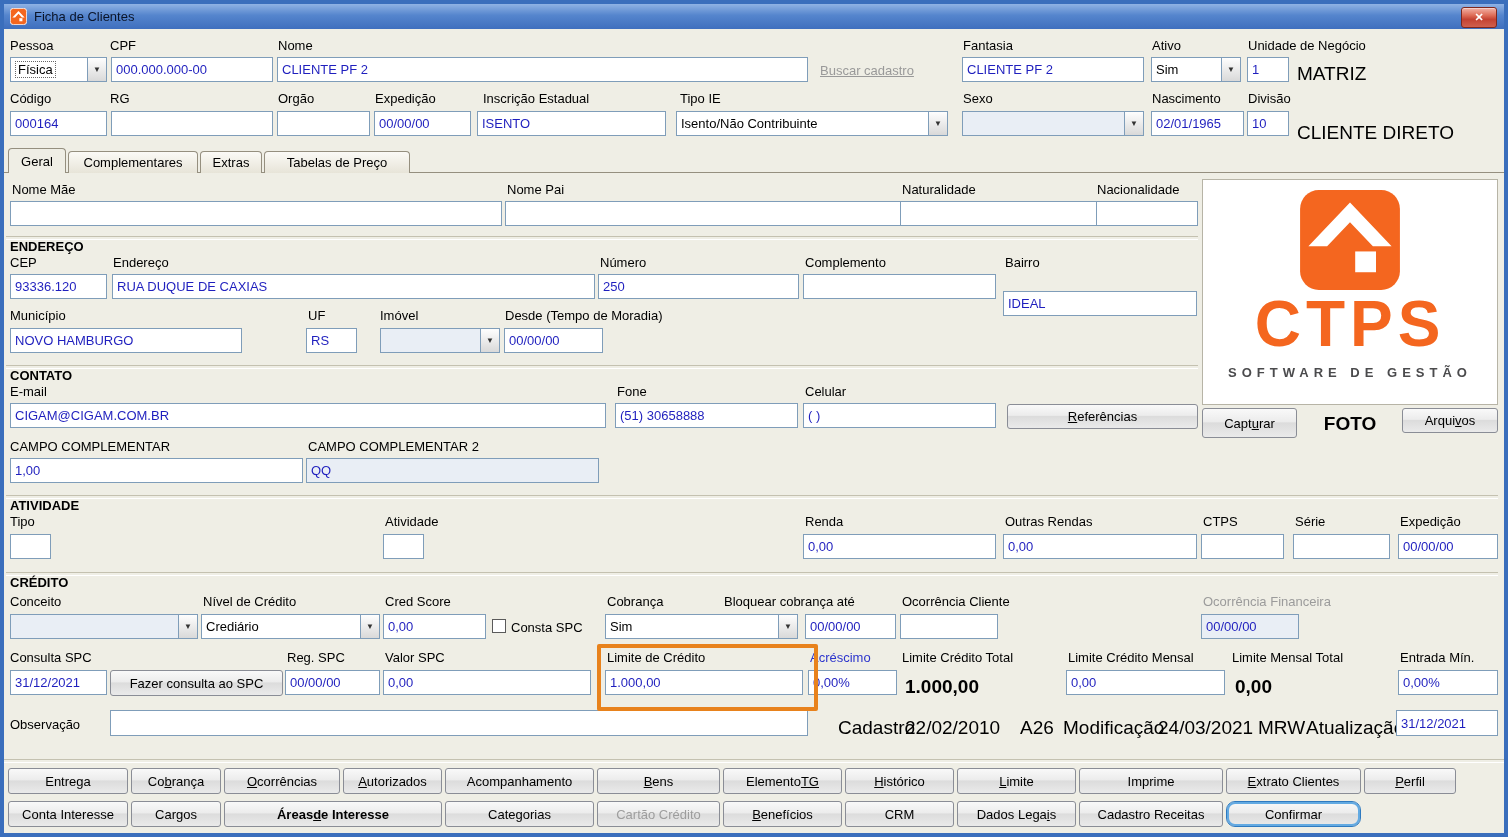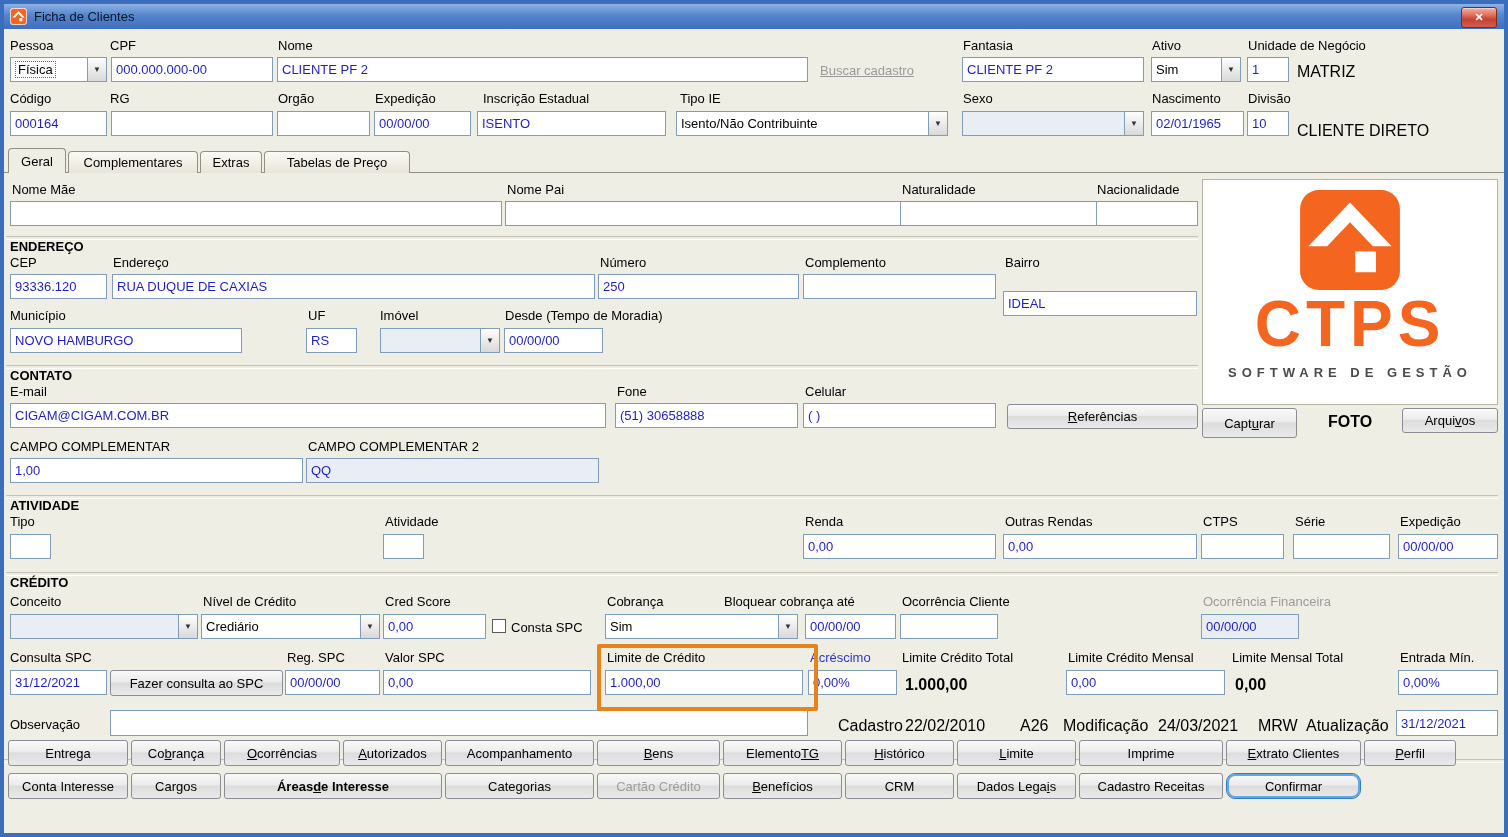--- a/index.html
+++ b/index.html
@@ -5,41 +5,41 @@
   html,body{margin:0;padding:0;}
   body{background:#8d8d8d;font-family:"Liberation Sans",sans-serif;}
   #win{position:relative;width:1508px;height:837px;background:#efeee5;box-shadow:inset 0 0 0 4px #3a6ebc;overflow:hidden;font-size:13px;color:#000;}
   .titlebar{position:absolute;left:4px;top:4px;width:1500px;height:25px;background:linear-gradient(180deg,#8fb2e4,#5585cd 45%,#3f6fbe);display:flex;align-items:center;gap:7px;padding:0 6px;box-sizing:border-box;}
   .titlebar .title{font-size:13px;color:#0a1428;}
   .close-btn{position:absolute;right:7px;top:3px;width:34px;height:19px;border:1px solid #7e281e;border-radius:3px;background:linear-gradient(180deg,#f3b3a6,#dd6a55 40%,#c44232 60%,#d0604e);color:#fff;display:flex;align-items:center;justify-content:center;font-size:11px;font-weight:bold;cursor:default;box-shadow:0 1px 0 rgba(255,255,255,.4) inset;}
   .lbl{position:absolute;white-space:nowrap;font-size:13px;}
   .lbl.gr{color:#9b9b9b;}
   .lbl.bl{color:#2c34cd;}
   .hdr{position:absolute;white-space:nowrap;font-weight:bold;font-size:13px;}
-  .stat{position:absolute;white-space:nowrap;font-size:16px;}
+  .stat{position:absolute;white-space:nowrap;font-size:19px;}
   .stat.b{font-weight:bold;}
   .tb{position:absolute;height:25px;border:1px solid #7f9db9;background:#fff;color:#1f1fbe;font-family:"Liberation Sans",sans-serif;font-size:13px;padding:0 4px;box-sizing:border-box;outline:none;}
   .tb.dis{background:#e9eef5;}
   .combo{position:absolute;height:25px;border:1px solid #7f9db9;background:#fff;display:flex;align-items:stretch;box-sizing:border-box;}
   .combo.dis{background:#e9eef5;}
   .combo .cval{flex:1;display:flex;align-items:center;padding:0 4px;white-space:nowrap;overflow:hidden;font-size:13px;color:#000;}
   .combo .cval.selfocus span{border:1px dotted #666;padding:0 2px;}
   .combo .carr{width:18px;display:flex;align-items:center;justify-content:center;border-left:1px solid #7f9db9;background:linear-gradient(180deg,#fefefe,#d9d9d9);font-size:8px;color:#333;}
   .link{position:absolute;color:#999;text-decoration:underline;font-size:13px;white-space:nowrap;cursor:pointer;}
   .sbtn{position:absolute;border:1px solid #8a8d96;border-radius:3px;background:linear-gradient(180deg,#f9f9f9,#ececec 45%,#dcdcdc 50%,#eaeaea);display:flex;align-items:center;justify-content:center;font-size:13px;white-space:nowrap;box-sizing:border-box;cursor:default;}
   .sep{position:absolute;height:2px;border-top:1px solid #c4c1b0;border-bottom:1px solid #ffffff;}
   .tab{position:absolute;border:1px solid #958f7f;border-bottom:none;border-radius:4px 4px 0 0;background:linear-gradient(180deg,#fbfaf6,#e7e4d8);display:flex;align-items:center;justify-content:center;font-size:13px;cursor:default;box-sizing:border-box;z-index:2;}
   .tab.active{background:#efeee5;z-index:3;}
   .tabline{position:absolute;left:4px;right:4px;top:172px;border-top:1px solid #958f7f;z-index:1;}
   .logo-panel{position:absolute;left:1202px;top:179px;width:296px;height:226px;background:#fff;border:1px solid #b7b4a6;box-sizing:border-box;display:flex;flex-direction:column;align-items:center;overflow:hidden;}
   .logo-brand{color:#f4661f;font-size:64px;font-weight:bold;letter-spacing:5px;line-height:1;margin-top:0;}
   .logo-tag{color:#4b4b4d;font-size:13px;font-weight:bold;letter-spacing:5px;margin-top:9px;white-space:nowrap;}
   .chk{position:absolute;width:14px;height:14px;border:1px solid #5a5a5a;background:#fff;box-sizing:border-box;}
   .annot{position:absolute;border:4px solid #e8821c;border-radius:2px;z-index:40;pointer-events:none;}
-  .btn-grid{position:absolute;left:8px;top:740px;display:grid;grid-template-columns:120px 90px 116px 99px 149px 123px 119px 109px 119px 144px 135px 92px;grid-auto-rows:26px;column-gap:3px;row-gap:7px;z-index:2;}
+  .btn-grid{position:absolute;left:8px;top:768px;display:grid;grid-template-columns:120px 90px 116px 99px 149px 123px 119px 109px 119px 144px 135px 92px;grid-auto-rows:26px;column-gap:3px;row-gap:7px;z-index:2;}
   .gbtn{border:1px solid #8a8d96;border-radius:3px;background:linear-gradient(180deg,#f9f9f9,#ececec 45%,#dcdcdc 50%,#eaeaea);display:flex;align-items:center;justify-content:center;font-size:13px;white-space:nowrap;cursor:default;}
   .gbtn.span2{grid-column:span 2;font-weight:bold;}
   .gbtn.disabled{color:#9d9d9d;}
   .gbtn.focused{border-color:#2f7ac0;box-shadow:0 0 0 2px #63aae2 inset;border-radius:9px;}
 </style>
 </head>
 <body>
 
 <div id="win">
 

